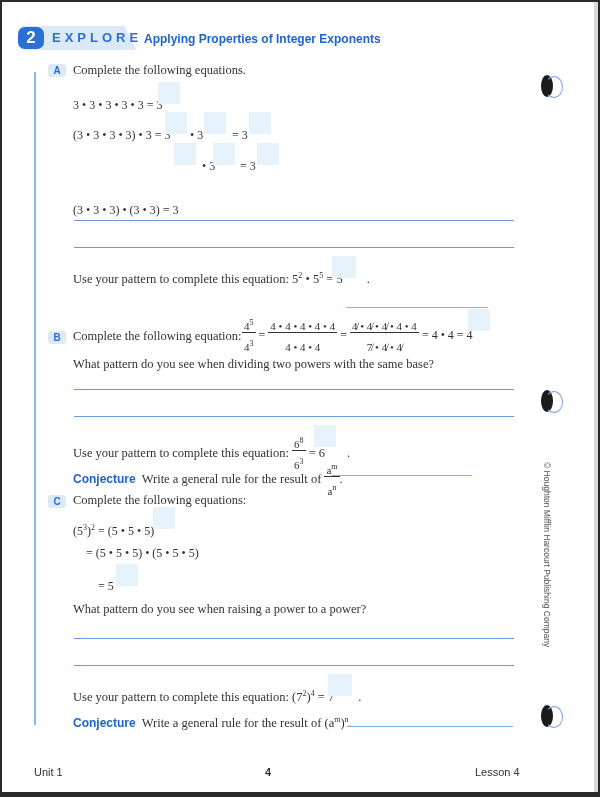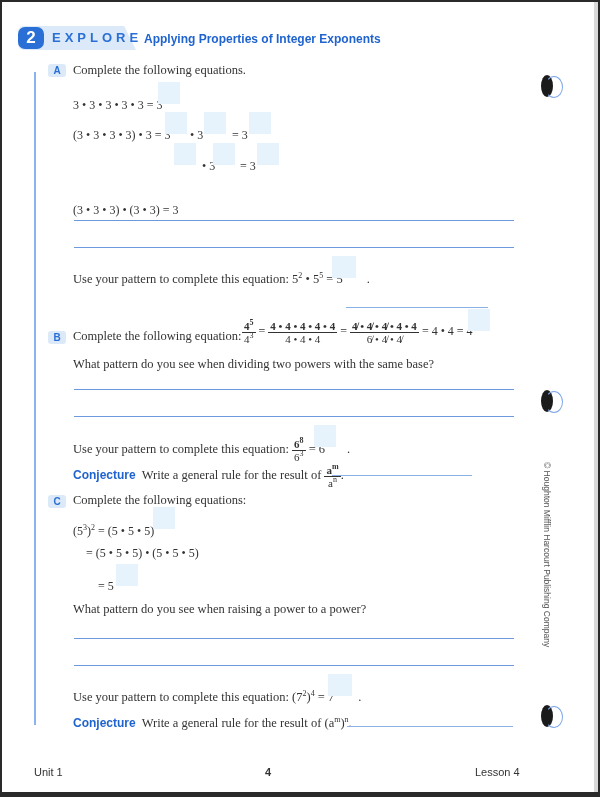--- a/index.html
+++ b/index.html
@@ -42,22 +42,22 @@
   .txt { position: absolute; font-size: 12.5px; color: #333; white-space: nowrap; }
   .eq { position: absolute; font-size: 12px; color: #333; white-space: nowrap; }
   .blank {
     position: absolute; background: #e6f2fc; width: 22px; height: 22px;
   }
   .rule { position: absolute; left: 72px; width: 440px; height: 1px; background: #6d99e0; }
   .conj-word { font: bold 12px "Liberation Sans", sans-serif; color: #1f63cf; }
   .conj-line { position: absolute; height: 1px; background: #8ab0e6; }
 
   .frac { display: inline-block; vertical-align: middle; text-align: center; font-size: 11px; line-height: 12px; }
-  .frac .num { display: block; border-bottom: 1px solid #333; padding: 0 2px; font-weight: bold; }
-  .frac .den { display: block; padding: 0 2px; }
+  .frac .num { display: block; border-bottom: 1px solid #333; padding: 0 2px; }
+  .frac .den { display: block; padding: 0 2px; margin-top: 8px; }
   sup { font-size: 8px; vertical-align: 5px; line-height: 0; }
 
   .hole {
     position: absolute; width: 18px; height: 22px; border-radius: 50%;
   }
   .hole .dark { position: absolute; left: 0; top: 0; width: 12px; height: 22px; background: #1b1b1b; border-radius: 50%; }
   .hole .ring { position: absolute; left: 4px; top: 1px; width: 16px; height: 20px; border: 1px solid #7ea6ea; border-radius: 50%; border-left-color: transparent; }
 
   .copyright {
     position: absolute; left: 540px; top: 460px; transform-origin: left top; transform: rotate(90deg) translate(0,-10px);
@@ -107,21 +107,21 @@
 
   <div class="conj-line" style="left:344px; top:305px; width:142px;"></div>
 
   <div class="badge" style="left:46px; top:329px;">B</div>
   <div class="txt serif" style="left:71px; top:327px;">Complete the following equation:</div>
   <div class="eq serif" style="left:240px; top:318px;">
     <span class="frac"><span class="num"><span>4</span><sup>5</sup></span><span class="den"><span>4</span><sup>3</sup></span></span>
     =
     <span class="frac"><span class="num">4 • 4 • 4 • 4 • 4</span><span class="den">4 • 4 • 4</span></span>
     =
-    <span class="frac"><span class="num">4̸ • 4̸ • 4̸ • 4 • 4</span><span class="den">6̸ • 4̸ • 4̸</span></span>
+    <span class="frac"><span class="num">4̸ • 4̸ • 4̸ • 4 • 4</span><span class="den">7̸ • 4̸ • 4̸</span></span>
     <span>= 4 • 4 = 4</span>
   </div>
   <div class="blank" style="left:466px; top:307px;"></div>
 
   <div class="txt serif" style="left:71px; top:355px;">What pattern do you see when dividing two powers with the same base?</div>
   <div class="rule" style="top:387px;"></div>
   <div class="rule" style="top:414px;"></div>
 
   <div class="txt serif" style="left:71px; top:436px;">
     <span>Use your pattern to complete this equation:</span>

